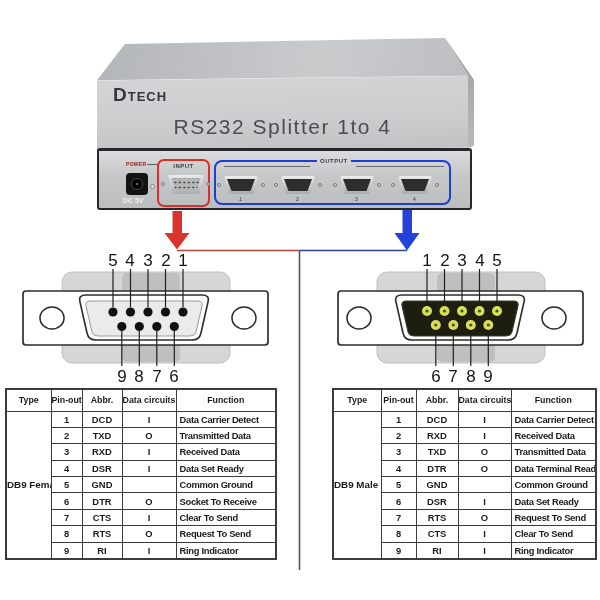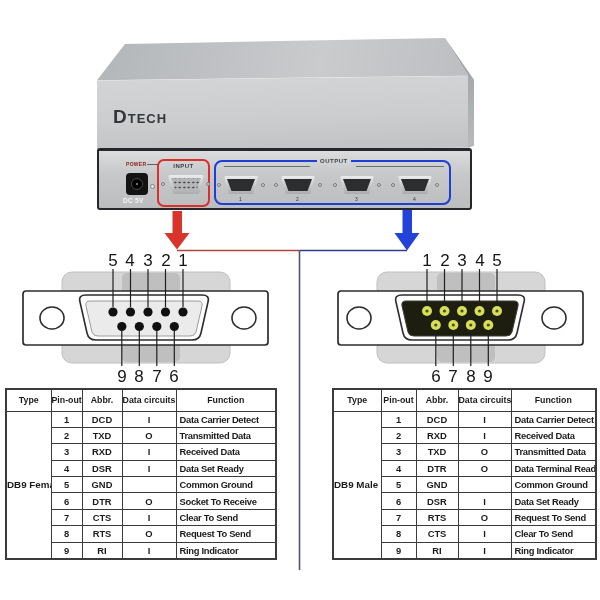--- a/index.html
+++ b/index.html
@@ -19,21 +19,21 @@
   .dev-right {
     left:445px; top:38px; width:29px; height:110px;
     background:linear-gradient(#9da0a3,#b7babc);
     clip-path:polygon(0% 0%, 100% 38%, 100% 98%, 79% 100%, 79% 34%);
   }
   .dev-front {
     left:97px; top:76px; width:371px; height:74px;
     background:linear-gradient(178deg,#d3d5d7 0%,#cbcdcf 55%,#bfc1c3 100%);
     clip-path:polygon(0% 6%, 100% 0%, 100% 97%, 0% 100%);
   }
-  .brand { left:113px; top:84px; color:#33363b; font-weight:bold; letter-spacing:1px;margin-top:22px;}
+  .brand { left:113px; top:84px; color:#33363b; font-weight:bold; letter-spacing:1px;}
   .brand .big { font-size:19px; }
   .brand .small { font-size:13px; }
   .dev-title {
     left:97px; top:115px; width:371px; text-align:center;
     font-size:21px; color:#4a4d52; letter-spacing:1.5px; font-weight:500;
   }
 
   
   .panel {
     left:97px; top:148px; width:375px; height:62px;
@@ -85,20 +85,21 @@
 </style>
 </head>
 <body>
 
 <div id="canvas">
 
   <div class="abs dev-top"></div>
   <div class="abs dev-right"></div>
   <div class="abs dev-front"></div>
   <div class="abs brand"><span class="big">D</span><span class="small">TECH</span></div>
+  <div class="abs dev-title">RS232 Splitter 1to 4</div>
 
   <div class="abs panel"></div>
   <div class="abs lbl-power">POWER</div>
   <div class="abs pwr-line-h"></div>
   <div class="abs pwr-line-v"></div>
   <div class="abs dc-jack">
       <span class="hole"></span>
       <span class="pin"></span>
     </div>
   <div class="abs lbl-dc5v">DC 5V</div>

